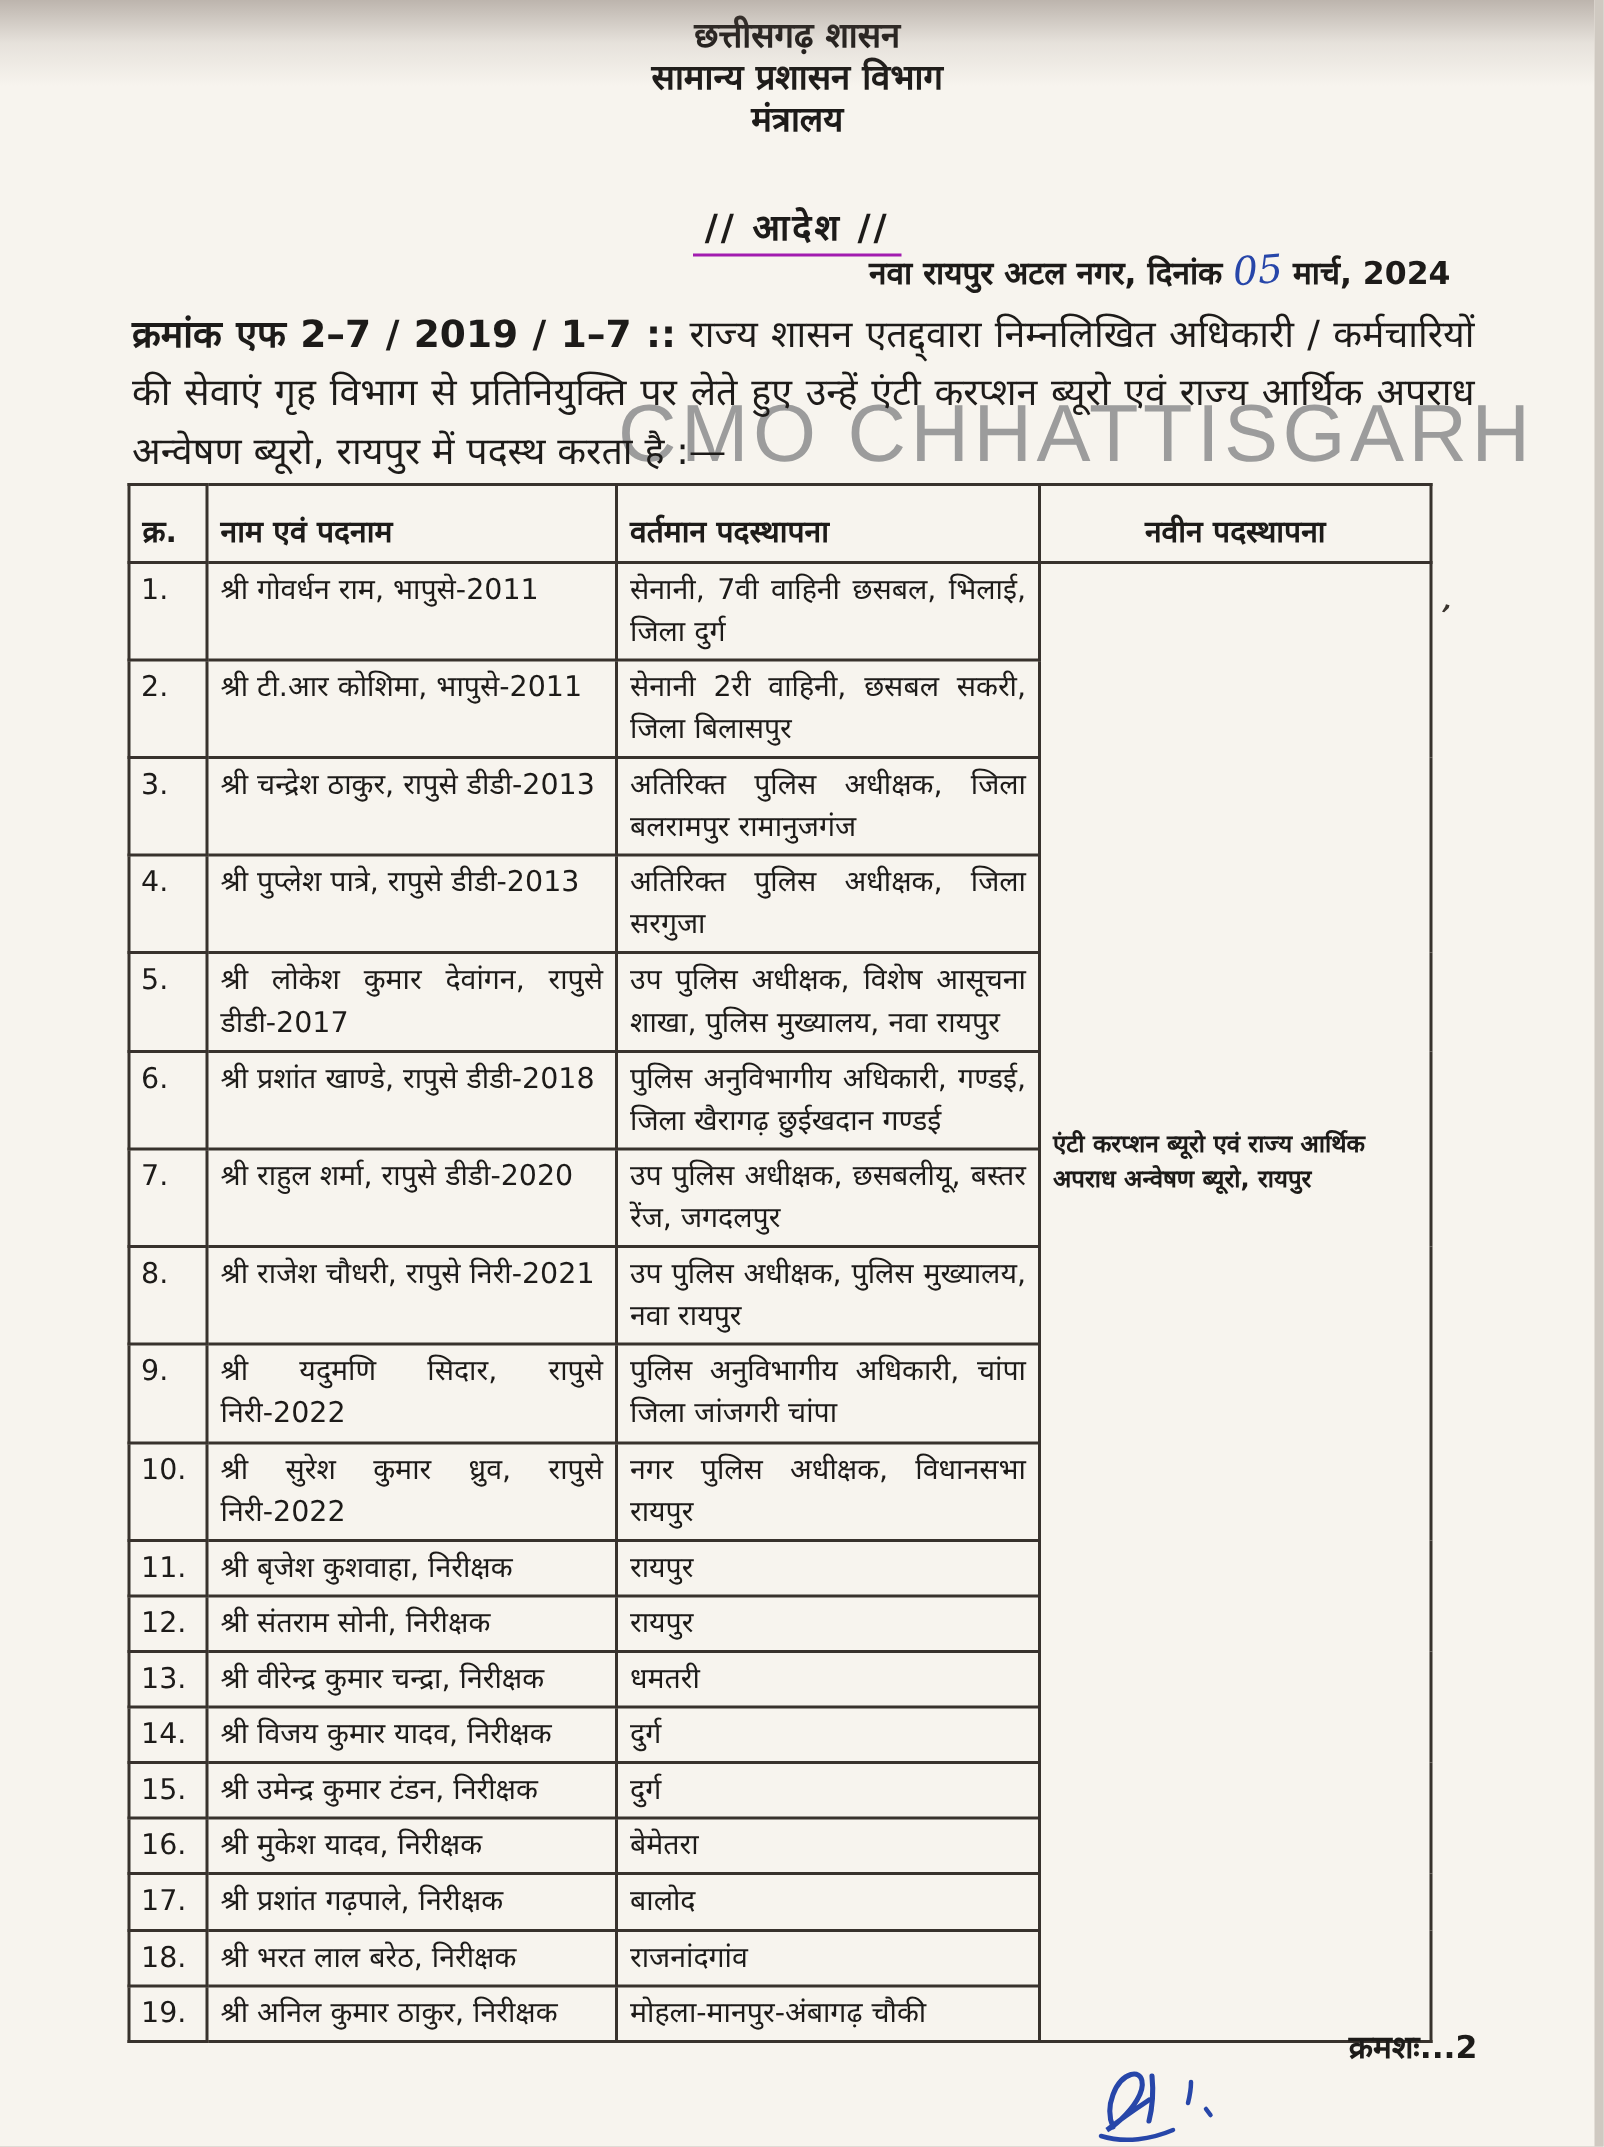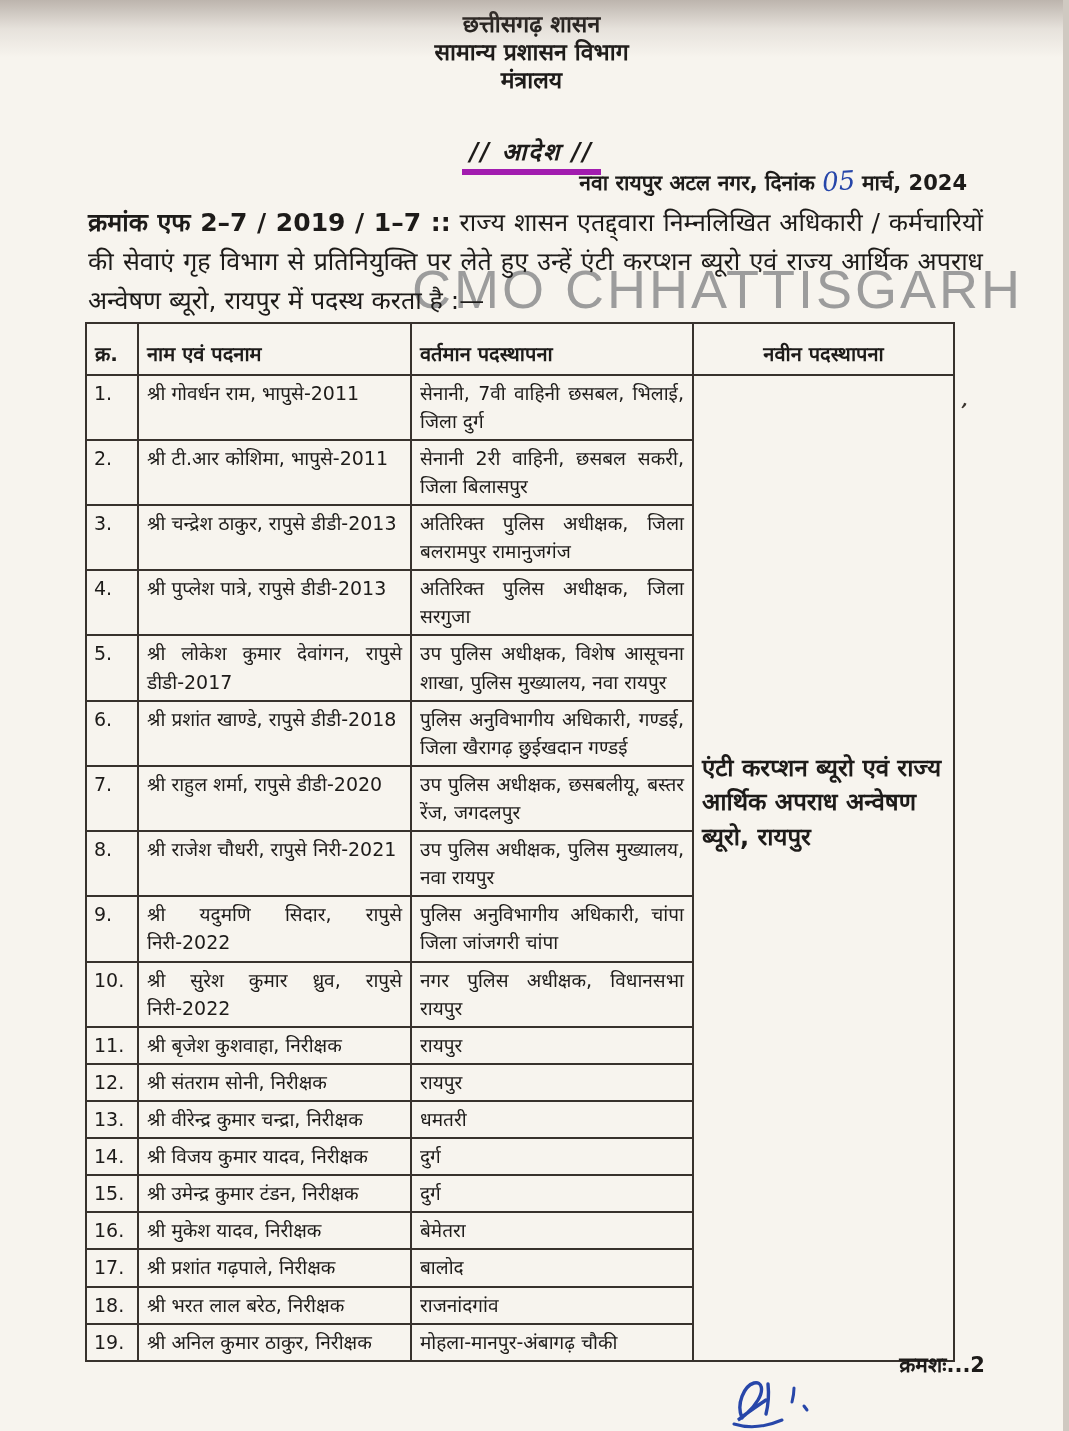--- a/index.html
+++ b/index.html
@@ -12,21 +12,21 @@
   .page::before {
     content:""; position:absolute; left:0; top:0; right:0; height:64px;
     background:linear-gradient(180deg, rgba(108,93,84,0.42) 0%, rgba(108,93,84,0.12) 45%, rgba(108,93,84,0) 90%);
     pointer-events:none; z-index:5;
   }
   .letterhead { position:absolute; top:10px; left:0; width:100%; text-align:center; z-index:2; }
   .letterhead div { font-size:23px; font-weight:bold; line-height:28px; }
   .order-title { position:absolute; top:134px; left:0; width:100%; text-align:center; z-index:2; }
   .order-title span {
     display:inline-block; font-size:24px; font-weight:bold; letter-spacing:2px;
-    border-bottom:6px solid #a21caf; padding:0 8px 2px 8px;font-style:italic;
+    border-bottom:2px solid #a21caf; padding:0 8px 2px 8px;
   }
   .date-line { position:absolute; top:166px; right:96px; font-size:21px; font-weight:bold; z-index:2; white-space:nowrap; }
   .hand-ink {
     display:inline-block; color:#2746a9; font-family:"DejaVu Serif","Liberation Serif",serif;
     font-style:italic; font-size:26px; transform:rotate(-4deg); margin:0 7px; font-weight:normal;
   }
   .ref-para {
     position:absolute; top:203px; left:88px; width:895px; z-index:2;
     font-size:25px; line-height:1.56; text-align:justify;
   }
@@ -44,21 +44,21 @@
   .doc-table th, .doc-table td {
     border:2px solid #38322d; padding:3px 8px 4px 8px;
     vertical-align:top; font-size:19px; line-height:1.48;
     overflow:hidden;
   }
   .doc-table th { font-size:20px; font-weight:bold; text-align:left; padding-top:16px; padding-bottom:4px; }
   .doc-table th.center { text-align:center;border-radius:16px; }
   td.serial { text-align:left; padding-left:7px; }
   td.name-cell, td.current-cell { text-align:justify; text-align-last:left; }
   td.merged-cell { vertical-align:top; }
-  .merged-text { margin-top:372px; font-weight:bold; font-size:24px; line-height:1.45; }
+  .merged-text { margin-top:372px; font-weight:bold; font-size:16px; line-height:1.45; }
   .footer-cont { position:absolute; top:1350px; right:78px; font-size:21px; font-weight:bold; z-index:2; }
   .signature { position:absolute; left:728px; top:1374px; z-index:3; }
   .stray-mark {
     position:absolute; left:958px; top:398px; z-index:2;
     font-size:24px; color:#3a342e; transform:rotate(18deg);
   }
 </style>
 </head>
 <body>
 

